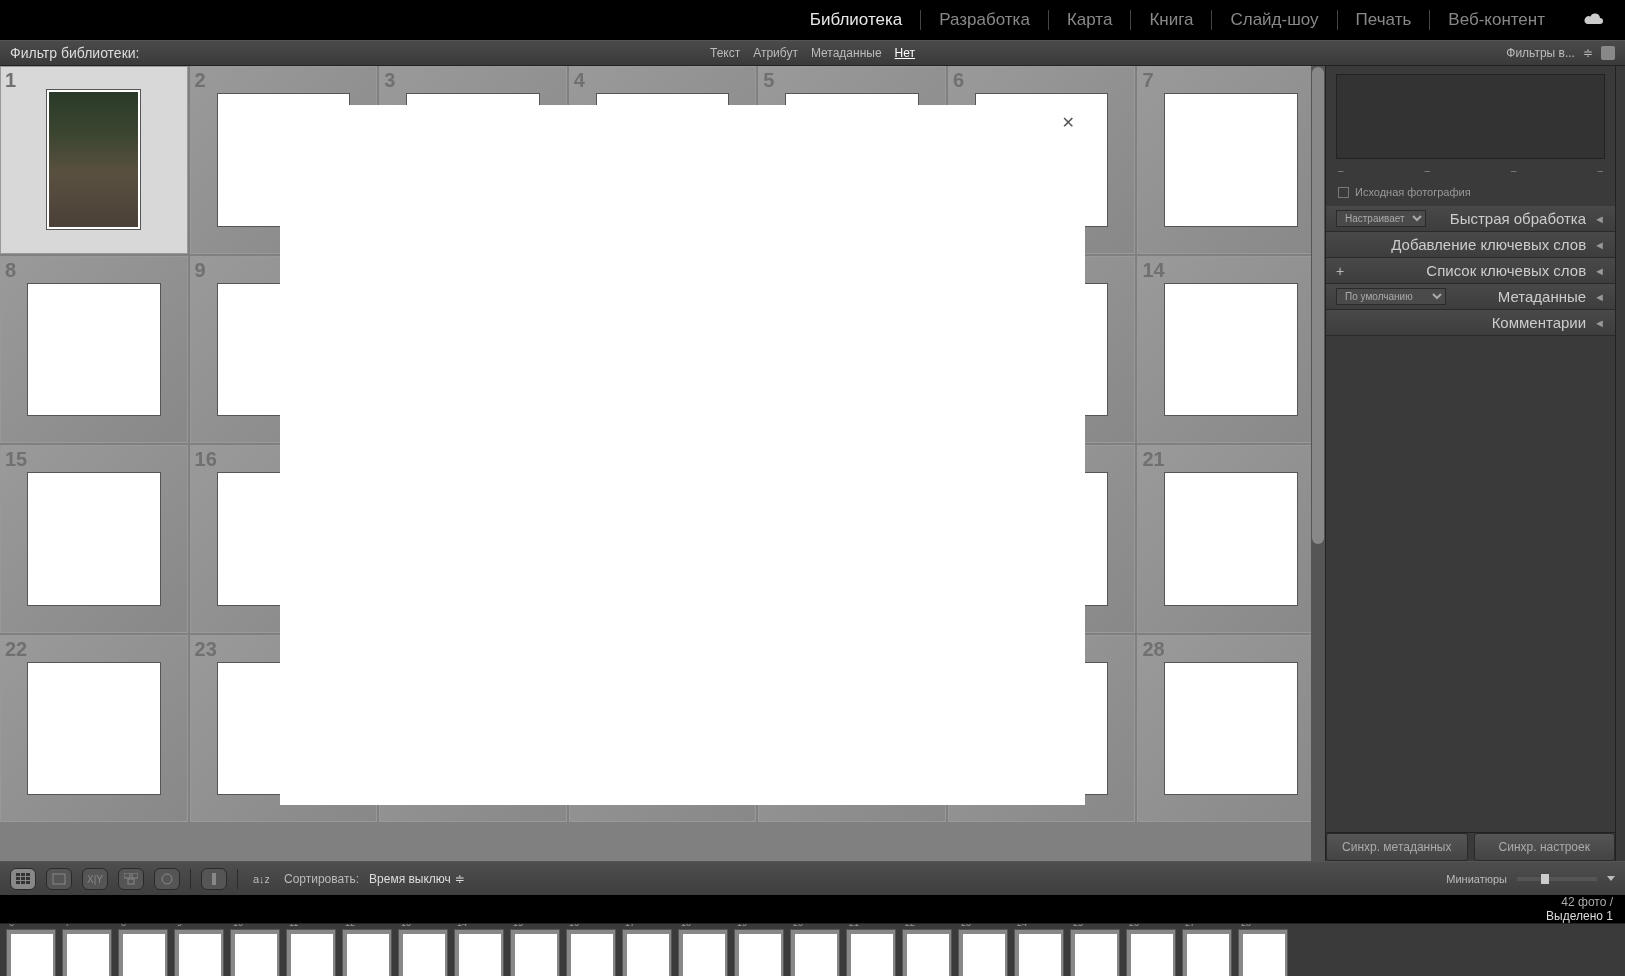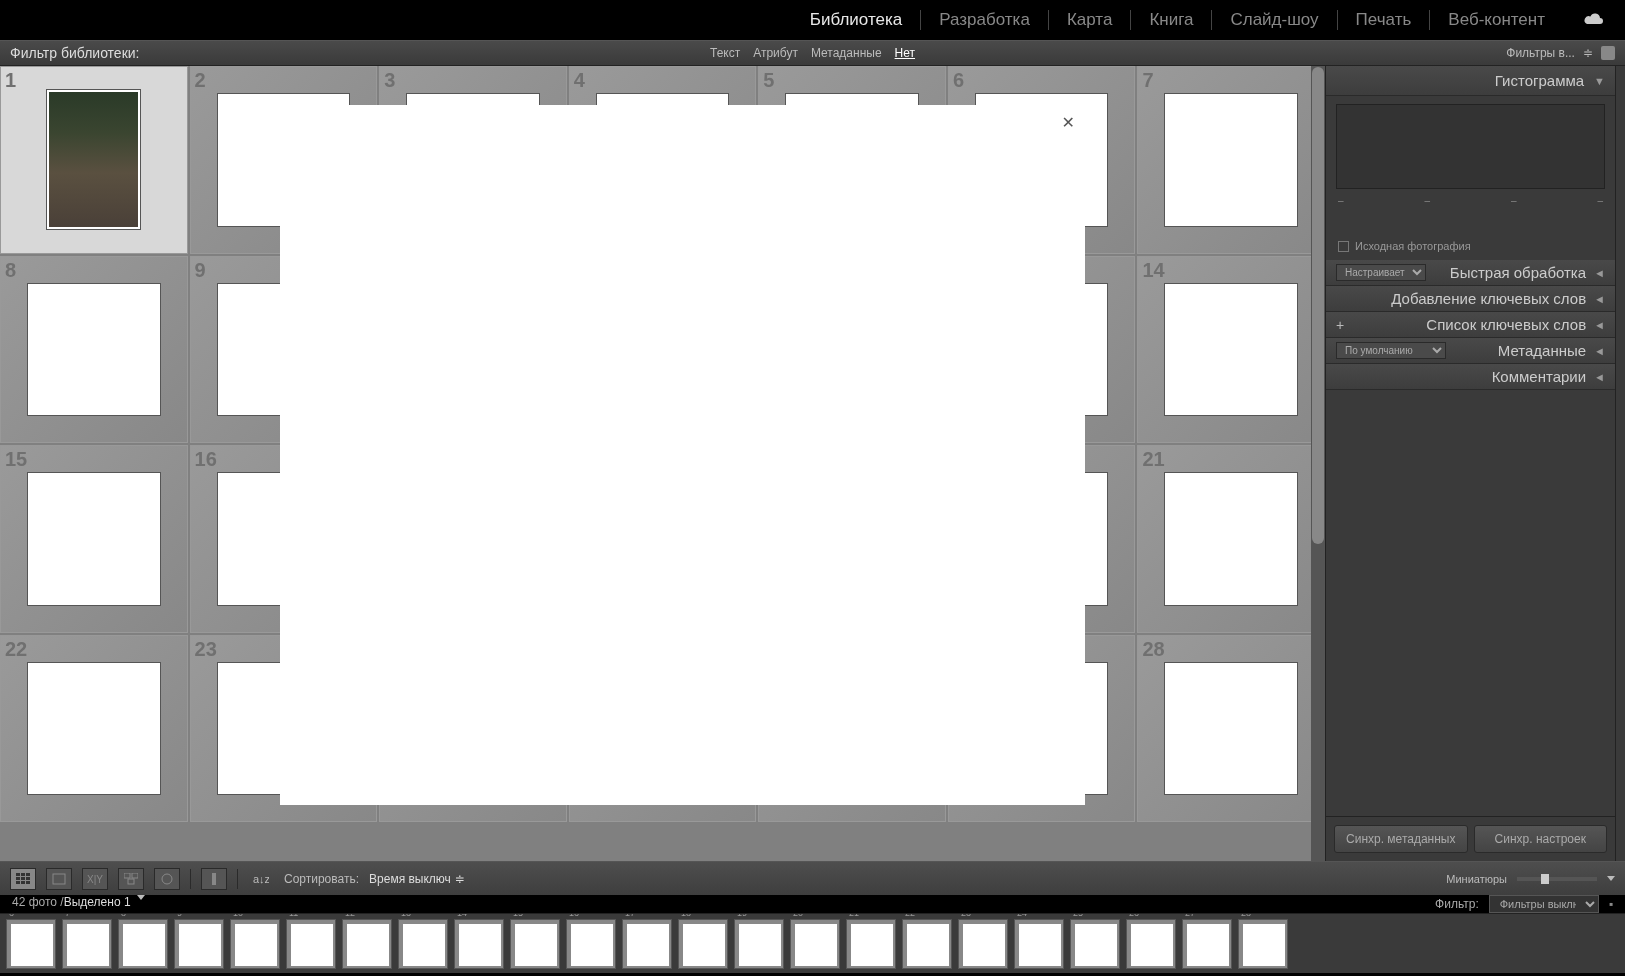--- a/index.html
+++ b/index.html
@@ -178,21 +178,20 @@
   font-size: 10px;
   color: #888;
 }
 .source-photo {
   padding: 4px 12px 8px 12px;
   font-size: 11px;
   color: #999;
   display: flex;
   align-items: center;
   gap: 6px;
-  margin-top: 24px;
 }
 .checkbox {
   width: 11px; height: 11px;
   border: 1px solid #777;
 }
 .panel-row {
   display: flex;
   align-items: center;
   background: linear-gradient(#494949, #3d3d3d);
   height: 26px;
@@ -215,21 +214,20 @@
   color: #ccc;
 }
 .plus-icon { font-size: 14px; color: #bbb; cursor: pointer; }
 .panel-body {
   flex: 1;
   background: #3a3a3a;
 }
 .sync-buttons {
   display: flex;
   gap: 6px;
-  padding: 8px;
   background: #3a3a3a;
   border-top: 1px solid #222;
 }
 .sync-btn {
   flex: 1;
   background: linear-gradient(#555, #444);
   border: 1px solid #2a2a2a;
   color: #aaa;
   font-size: 12px;
   padding: 6px 4px;
@@ -248,21 +246,21 @@
   display: flex;
   align-items: center;
   padding: 0 10px;
   gap: 10px;
   border-top: 1px solid #555;
 }
 .tool-btn {
   width: 26px; height: 22px;
   background: #555;
   border: 1px solid #2a2a2a;
-  border-radius: 0;
+  border-radius: 6px;
   display: flex;
   align-items: center;
   justify-content: center;
   cursor: pointer;
 }
 .tool-btn.active { background: #888; }
 .toolbar-sep { width: 1px; height: 20px; background: #2a2a2a; }
 .sort-label { font-size: 12px; color: #bbb; }
 .sort-value { font-size: 12px; color: #ddd; display: flex; align-items: center; gap: 4px;}
 .toolbar-spacer { flex: 1; }
@@ -279,27 +277,28 @@
   left: 30%;
   top: -3px;
 }
 .sort-dd {
   width: 0; height: 0;
   border-left: 4px solid transparent;
   border-right: 4px solid transparent;
   border-top: 5px solid #bbb;
 }
 .status-bar {
-  height: 18px;
+  height: 28px;
   background: #000;
   display: flex;
-  align-items: flex-start;
+  align-items: flex-end;
   padding: 0 12px;
   font-size: 12px;
   color: #aaa;
+  flex-direction: column;
 }
 .status-right {
   margin-left: auto;
   display: flex;
   align-items: center;
   gap: 10px;
 }
 .filter-select {
   background: #333;
   border: 1px solid #555;
@@ -517,24 +516,20 @@
             <div class="thumb-img"></div>
           </div>
         </div>
       <div class="grid-scroll">
         <div class="grid-scroll-thumb"></div>
       </div>
     </div>
   </div>
 
   <div class="right-panel">
-    <div class="panel-section-header">
-      <span>Гистограмма</span>
-      <span class="panel-arrow">▼</span>
-    </div>
     <div class="histogram-box"></div>
     <div class="histo-values">
       <span>–</span>
       <span>–</span>
       <span>–</span>
       <span>–</span>
     </div>
     <div class="source-photo">
       <span class="checkbox"></span>
       <span>Исходная фотография</span>

